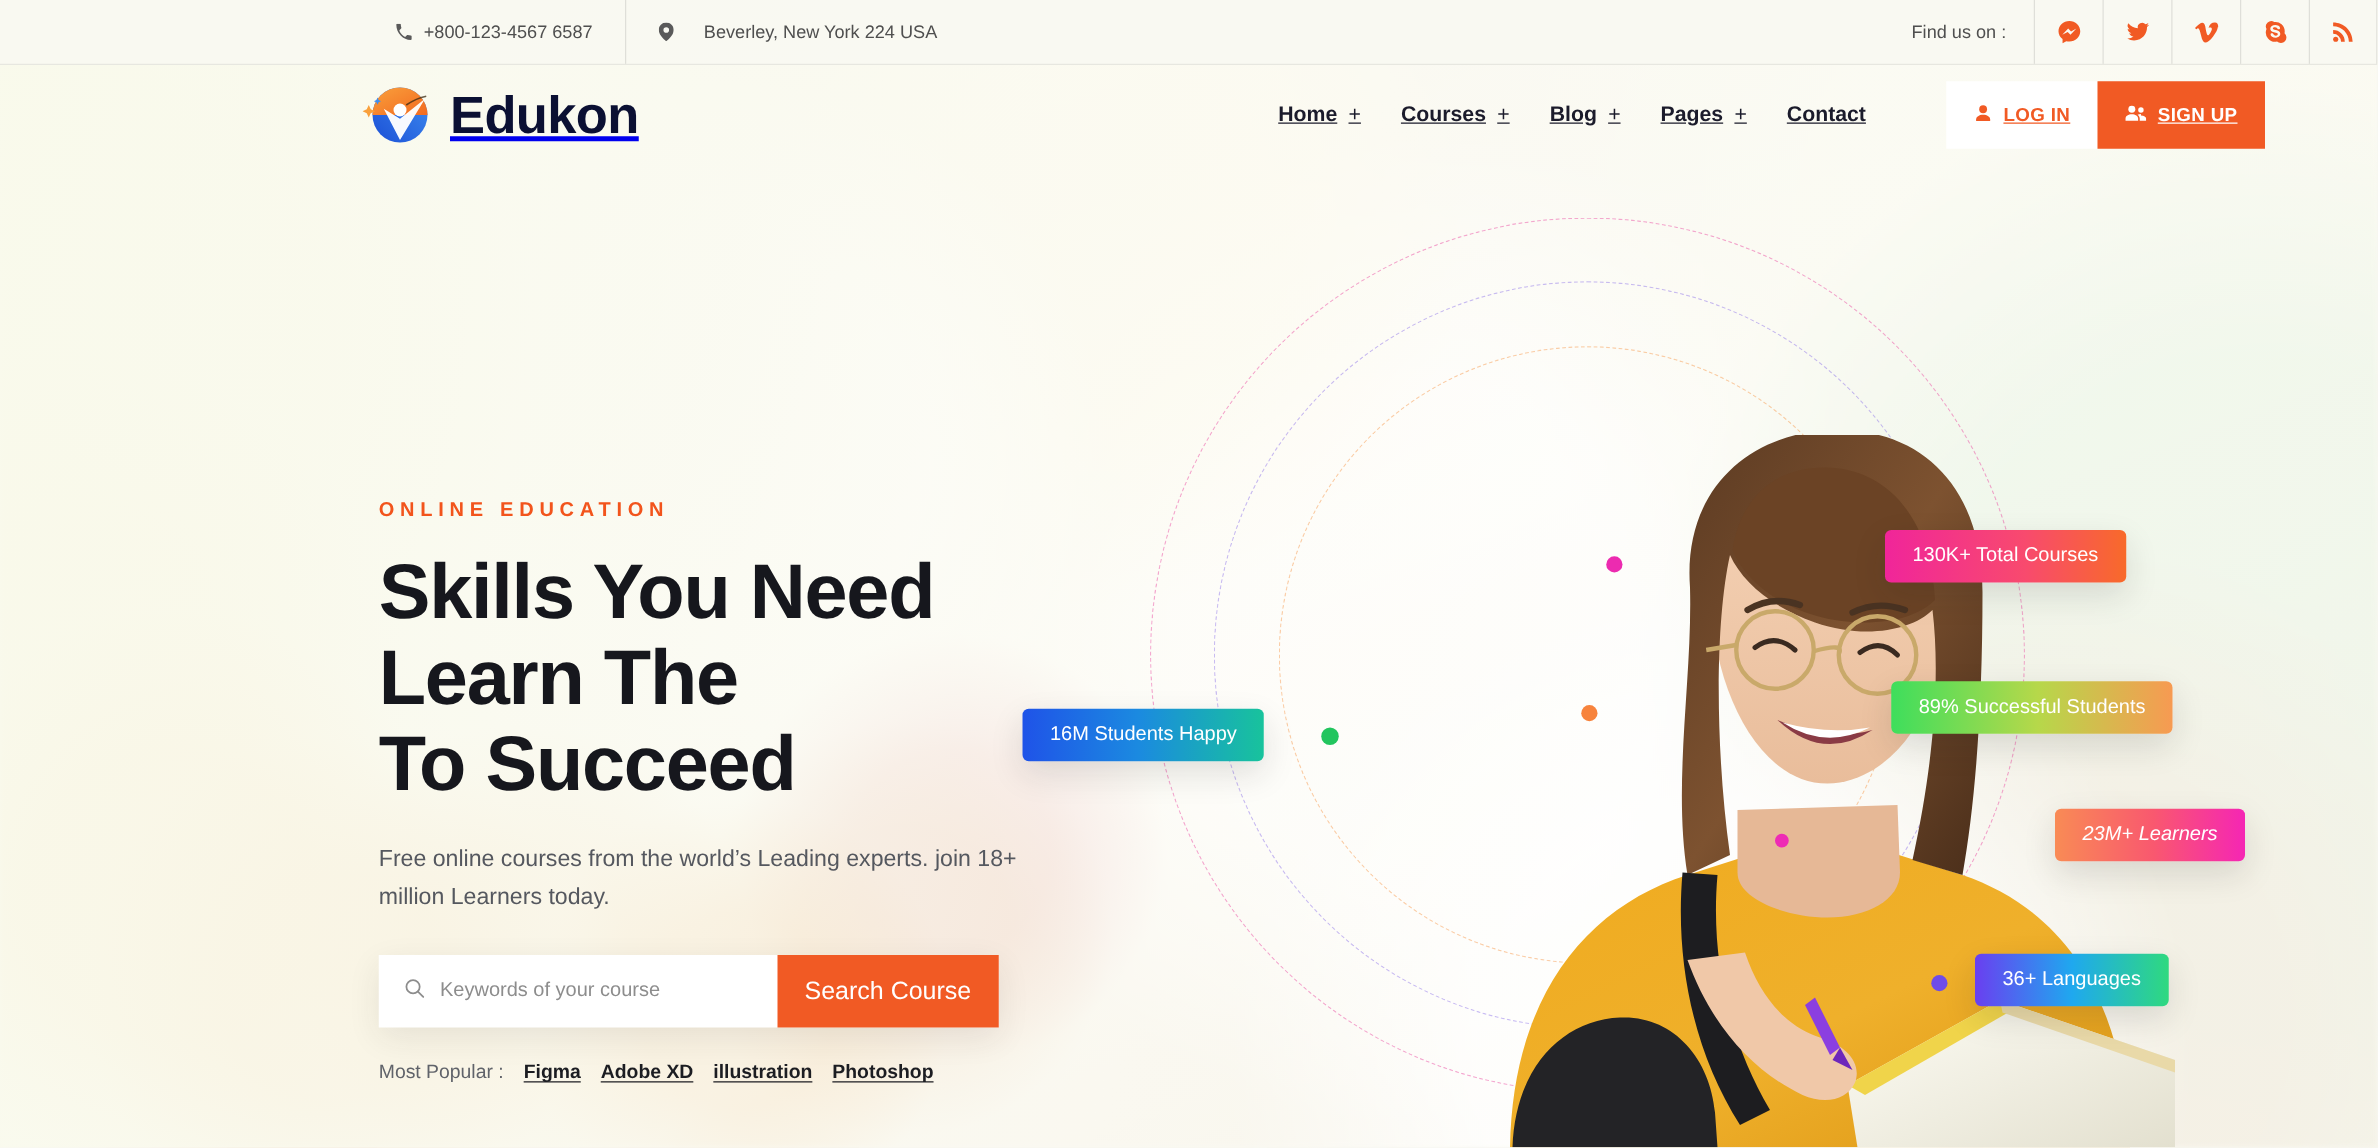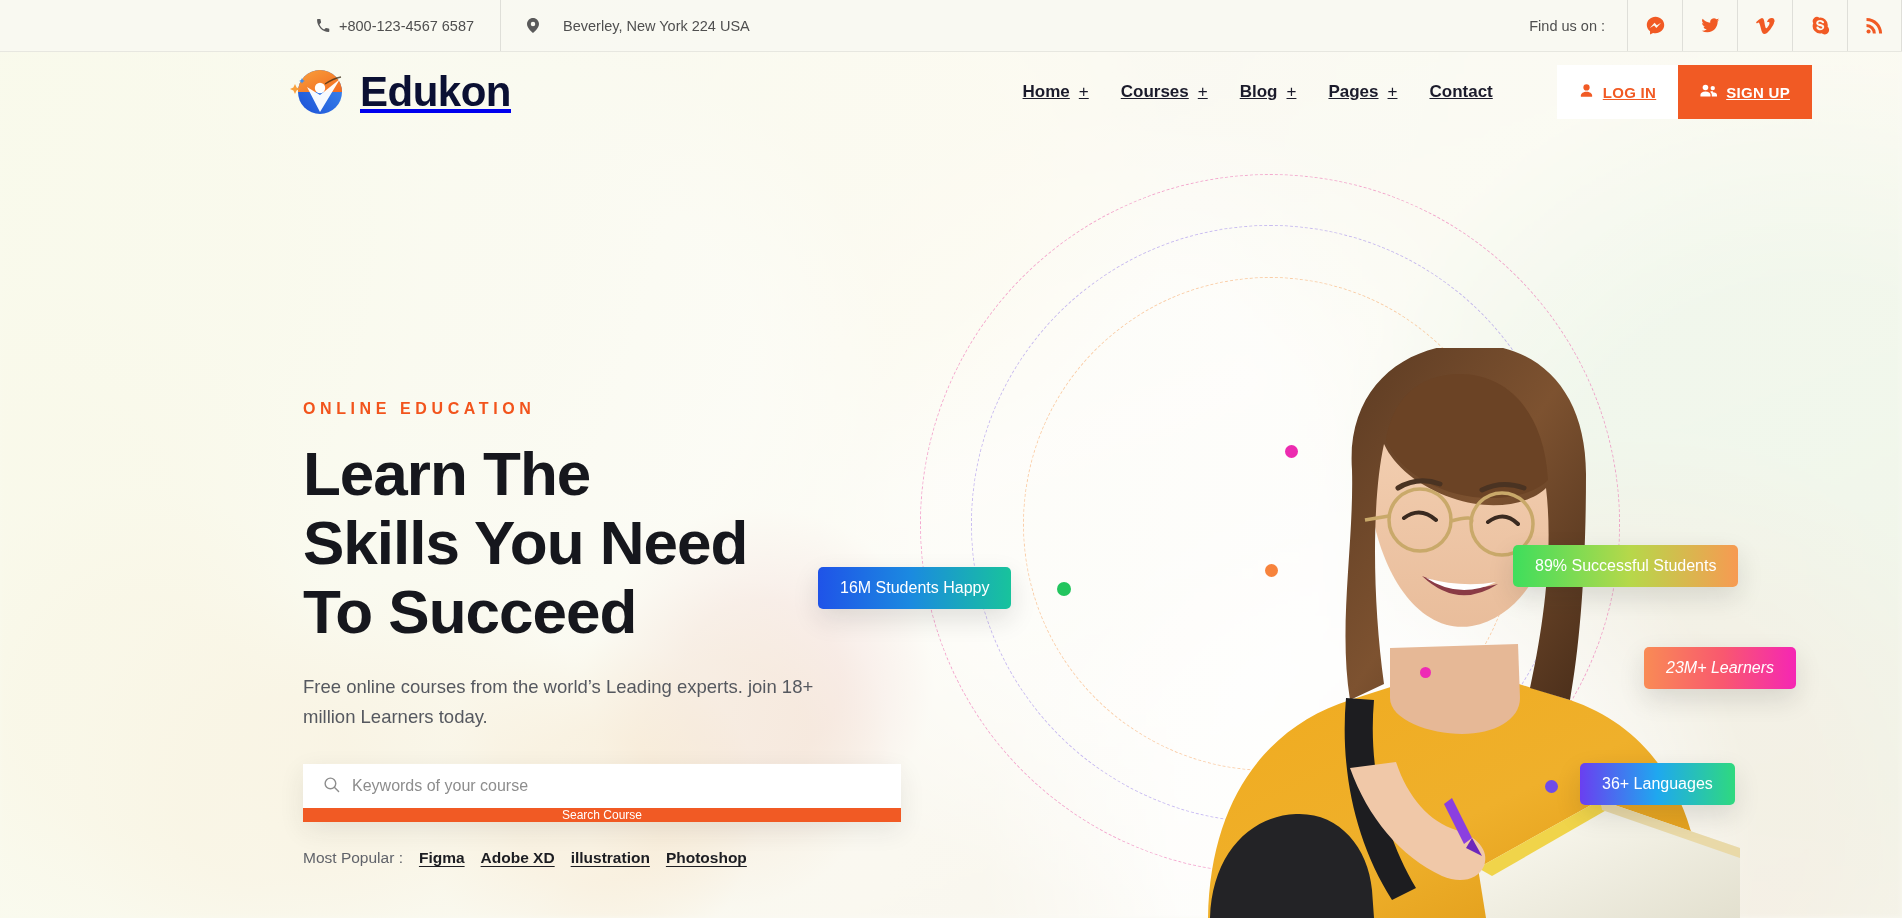--- a/index.html
+++ b/index.html
@@ -104,32 +104,32 @@
   }
   .headline {
     font-size:62px; line-height:1.11; font-weight:700;
     color:#16171d; letter-spacing:-1px;
   }
   .subcopy {
     margin-top:26px; font-size:18.5px; line-height:1.62; color:#55585f; width:525px;
   }
 
   .searchbar {
-    margin-top:32px; display:flex; width:598px; height:58px;
-    background:#fff; box-shadow:0 8px 26px rgba(40,40,40,.09);flex-direction:column;
+    margin-top:32px; display:flex; width:496px; height:58px;
+    background:#fff; box-shadow:0 8px 26px rgba(40,40,40,.09);
   }
   .search-field { flex:1; display:flex; align-items:center; gap:12px; padding-left:20px; }
   .search-input {
     border:0; outline:0; background:transparent; width:100%;
     font-size:16px; color:#4a4a4a; font-family:"Liberation Sans", sans-serif;
   }
   .search-input::placeholder { color:#8d8d8d; }
   .btn-search {
     background:#f15a24; color:#fff; border:0;
-    padding:0 22px; font-size:12px; font-weight:400;
+    padding:0 22px; font-size:20px; font-weight:400;
     font-family:"Liberation Sans", sans-serif; cursor:pointer;
   }
 
   .popular { margin-top:27px; display:flex; align-items:center; gap:16px; font-size:15.5px; }
   .popular-label { color:#60636a; }
   .popular a { color:#1c1d22; font-weight:700; text-decoration:underline; text-underline-offset:3px; }
 
   
   .visual { position:absolute; left:880px; top:0; width:1022px; height:786px; }
 
@@ -286,22 +286,22 @@
         <span>SIGN UP</span>
       </a>
     </div>
   </div>
 
   <div class="hero">
 
     <div class="hero-copy">
       <div class="eyebrow">ONLINE EDUCATION</div>
       <h1 class="headline">
+        <div>Skills You Need</div>
         <div>Learn The</div>
-        <div>Skills You Need</div>
         <div>To Succeed</div>
       </h1>
       <p class="subcopy">Free online courses from the world’s Leading experts. join 18+ million Learners today.</p>
 
       <div class="searchbar">
         <div class="search-field">
           <span>
             <svg width="17" height="17" viewBox="0 0 24 24" fill="none" stroke="#8d8d8d" stroke-width="2">
               <circle cx="10.5" cy="10.5" r="7.5"></circle>
                 <line x1="16" y1="16" x2="22" y2="22" stroke-linecap="round"></line>
@@ -394,20 +394,23 @@
       <div class="dot" style="left:405px; top:313px; width:13px; height:13px; background:#ec2bb0;"></div>
       <div class="dot" style="left:385px; top:432px; width:13px; height:13px; background:#f7833c;"></div>
       <div class="dot" style="left:540px; top:535px; width:11px; height:11px; background:#ee2bb5;"></div>
       <div class="dot" style="left:665px; top:648px; width:13px; height:13px; background:#6f4ce8;"></div>
       <div class="dot" style="left:177px; top:450px; width:14px; height:14px; background:#22c55e;"></div>
 
       <div class="badge" style="left:-62px; top:435px; background:linear-gradient(90deg,#1f53e8 0%,#1b8ae0 48%,#18c39c 100%);">
         <span>16M Students Happy</span>
       </div>
 
+      <div class="badge" style="left:628px; top:292px; background:linear-gradient(90deg,#f0259a 0%,#f84a6e 58%,#f86a2a 100%);">
+        <span>130K+ Total Courses</span>
+      </div>
 
       <div class="badge" style="left:617px; top:413px; background:linear-gradient(90deg,#3ede5c 0%,#b6d84a 52%,#f79a52 100%);margin-left:16px;">
         <span>89% Successful Students</span>
       </div>
 
       <div class="badge" style="left:764px; top:515px; background:linear-gradient(90deg,#f98b55 0%,#f9586f 52%,#f526b4 100%);font-style:italic;">
         <span>23M+ Learners</span>
       </div>
 
       <div class="badge" style="left:700px; top:631px; background:linear-gradient(90deg,#6a3ff0 0%,#1fa8ef 50%,#2fd97f 100%);">

